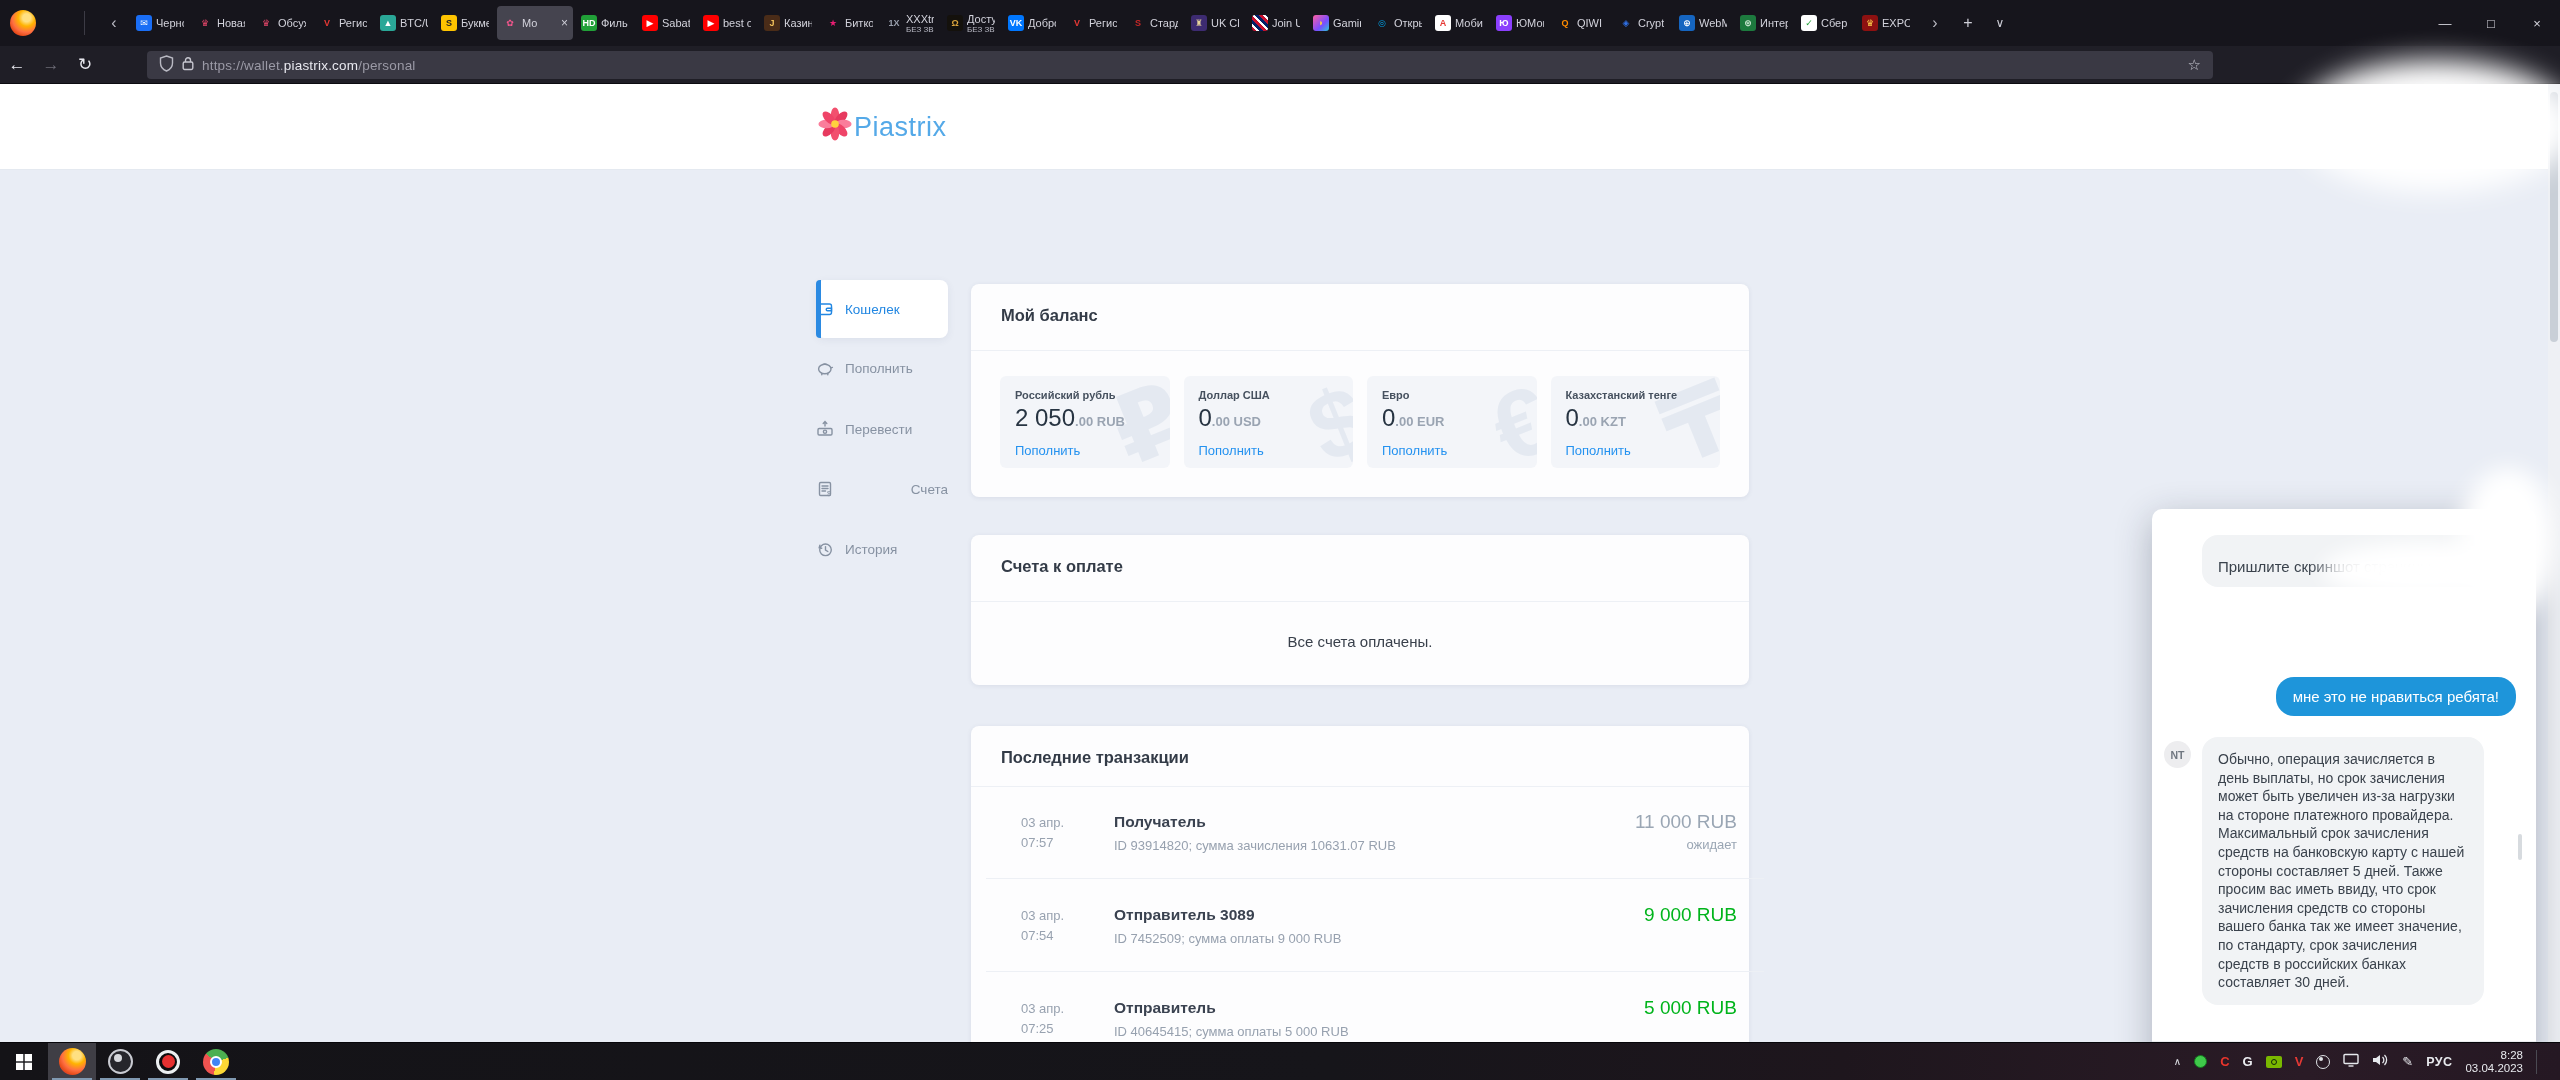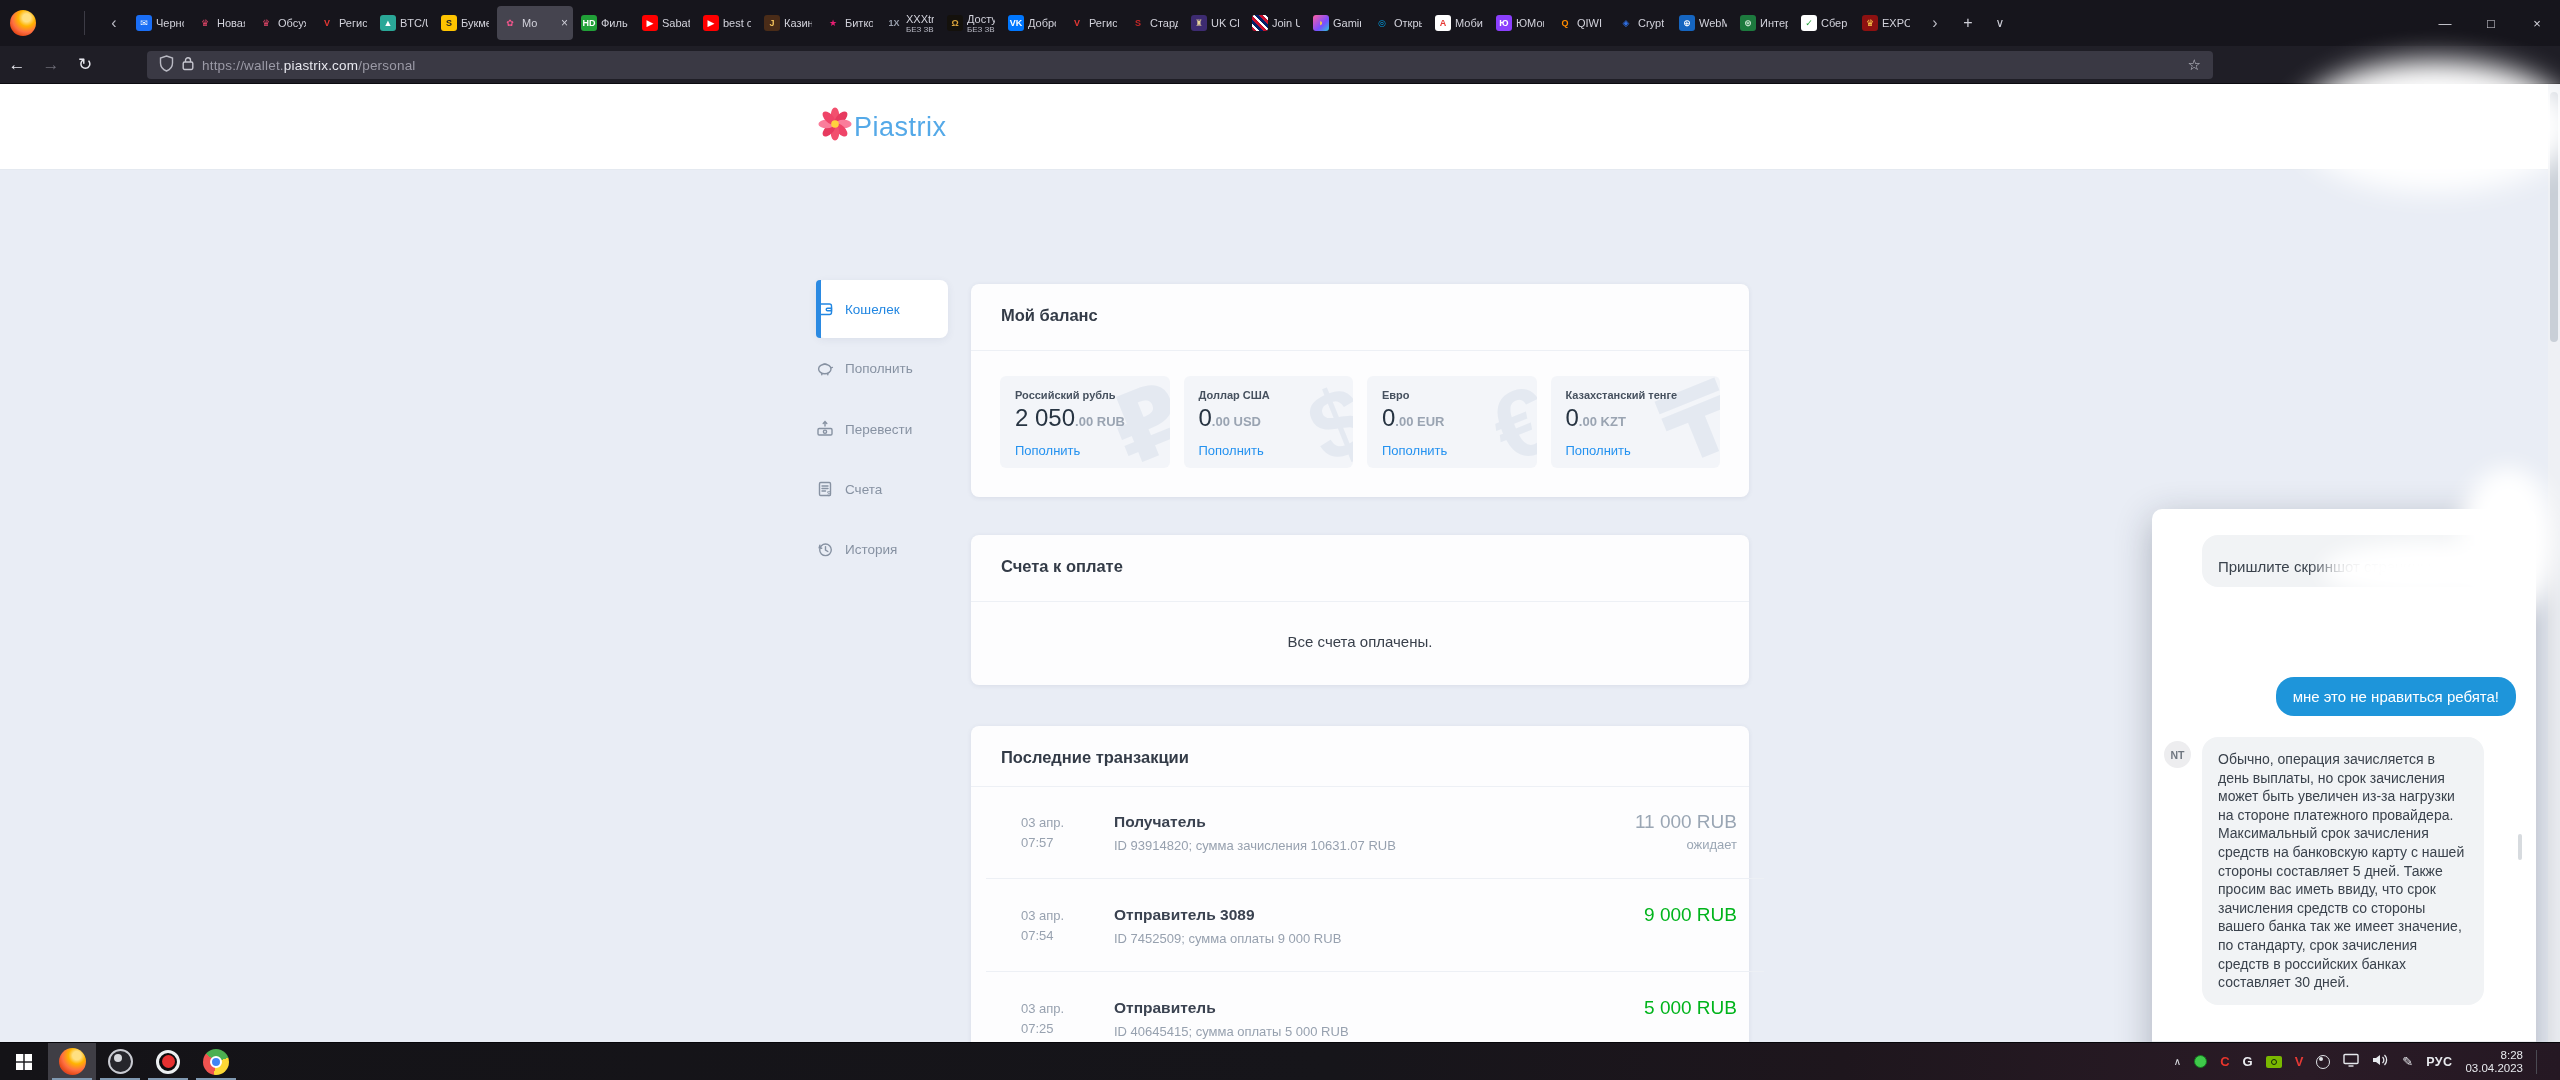--- a/index.html
+++ b/index.html
@@ -469,21 +469,21 @@
     <div class="side-item" style="top:323px;">
       <svg class="side-ico" width="18" height="18" viewBox="0 0 18 18">
           <g fill="none" stroke="currentColor" stroke-width="1.4" stroke-linecap="round">
             <rect x="2" y="8.5" width="14" height="6.5" rx="1.2"></rect>
             <circle cx="9" cy="11.7" r="1.6"></circle>
             <path d="M9 6V1.8M7.2 3.4L9 1.6l1.8 1.8"></path>
           </g>
         </svg>
       <span>Перевести</span>
     </div>
-    <div class="side-item" style="top:383px;">
+    <div class="side-item" style="top:383px;justify-content:space-between;">
       <svg class="side-ico" width="18" height="18" viewBox="0 0 18 18">
           <g fill="none" stroke="currentColor" stroke-width="1.4" stroke-linecap="round">
             <rect x="3.5" y="2.5" width="11" height="13" rx="1.2"></rect>
             <path d="M6 6h6M6 8.5h6M6 11h3.5"></path>
           </g>
           <text x="11" y="16" font-size="7" fill="currentColor">$</text>
         </svg>
       <span>Счета</span>
     </div>
     <div class="side-item" style="top:443px;">

